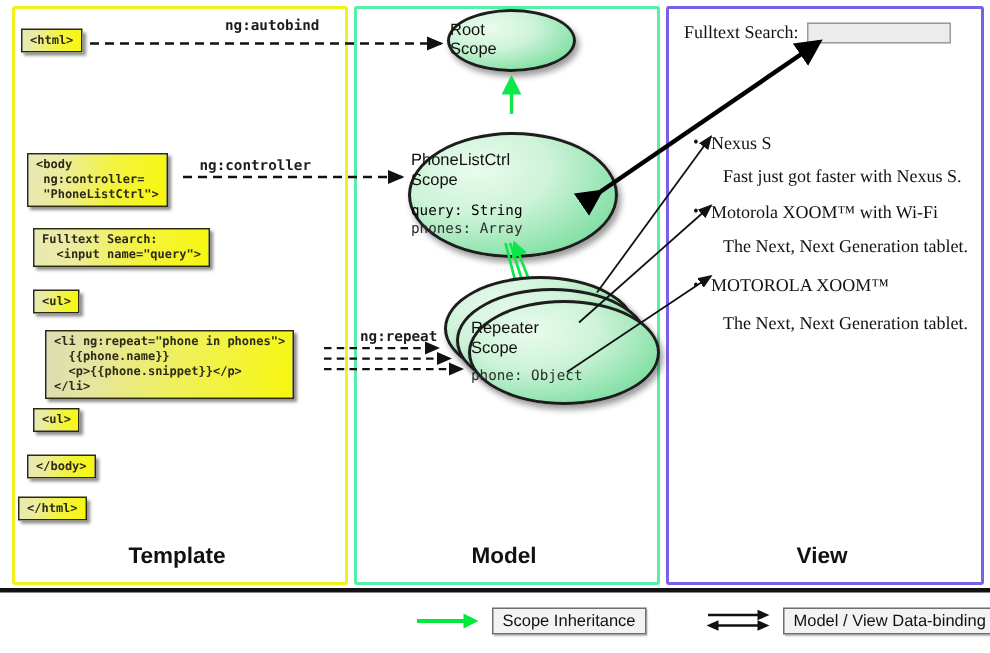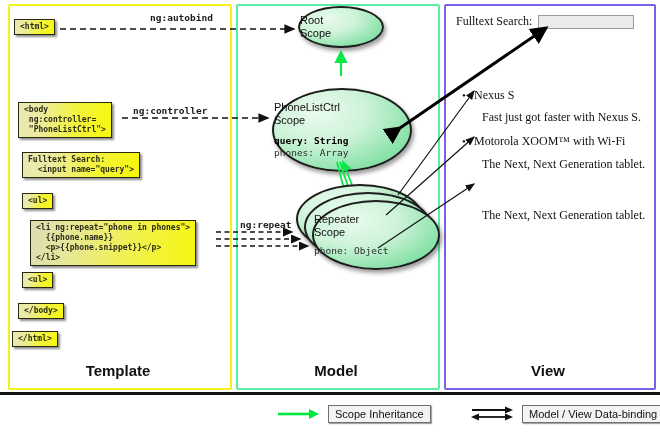--- a/index.html
+++ b/index.html
@@ -37,21 +37,21 @@
   #box-htmlclose{left:12px;top:331px;}
 
   
   .scope{position:absolute;border:2px solid #1d1d1d;border-radius:50%;
     background:radial-gradient(ellipse at 32% 28%,#eafbee 0%,#cdf3d8 38%,#8fe3ad 72%,#63d48f 100%);
     box-shadow:2px 3px 4px rgba(0,0,0,.4);
     display:flex;flex-direction:column;align-items:flex-start;justify-content:center;
     text-align:center;box-sizing:border-box;}
   .scope .t{font-family:"Liberation Sans",sans-serif;font-size:11px;color:#111;line-height:1.18;}
   .scope .m{font-family:"DejaVu Sans Mono","Liberation Mono",monospace;font-size:9.5px;color:#2d2d2d;line-height:1.25;}
-  .scope .m.b{font-weight:700;color:#000;}
+  .scope .m.b{font-weight:400;color:#000;}
 
   #scope-root{left:298px;top:6px;width:86px;height:42px;}
   #scope-ctrl{left:272px;top:88px;width:140px;height:84px;}
   #rep-a{left:296px;top:184px;width:128px;height:70px;z-index:3;}
   #rep-b{left:304px;top:192px;width:128px;height:70px;z-index:4;}
   #rep-c{left:312px;top:200px;width:128px;height:70px;z-index:5;}
 
   
   #view-inner{position:absolute;left:452px;top:10px;width:194px;height:346px;
     font-family:"Liberation Serif",serif;color:#111;}
@@ -191,20 +191,24 @@
       <span>Nexus S</span>
     </div>
     <div class="view-snippet" id="vs-0">Fast just got faster with Nexus S.</div>
 
     <div class="view-item" id="vi-1">
       <span class="bullet">•</span>
       <span>Motorola XOOM™  with Wi-Fi</span>
     </div>
     <div class="view-snippet" id="vs-1">The Next, Next Generation tablet.</div>
 
+    <div class="view-item" id="vi-2">
+      <span class="bullet">•</span>
+      <span>MOTOROLA XOOM™</span>
+    </div>
     <div class="view-snippet" id="vs-2">The Next, Next Generation tablet.</div>
   </div>
 
   <svg class="ov" id="svg-over">
 
     <g>
       <path d="M400,128 L546,28" stroke="#000" stroke-width="3" fill="none" marker-start="url(#mThickS)" marker-end="url(#mThickE)"></path>
     </g>
 
     <g>

